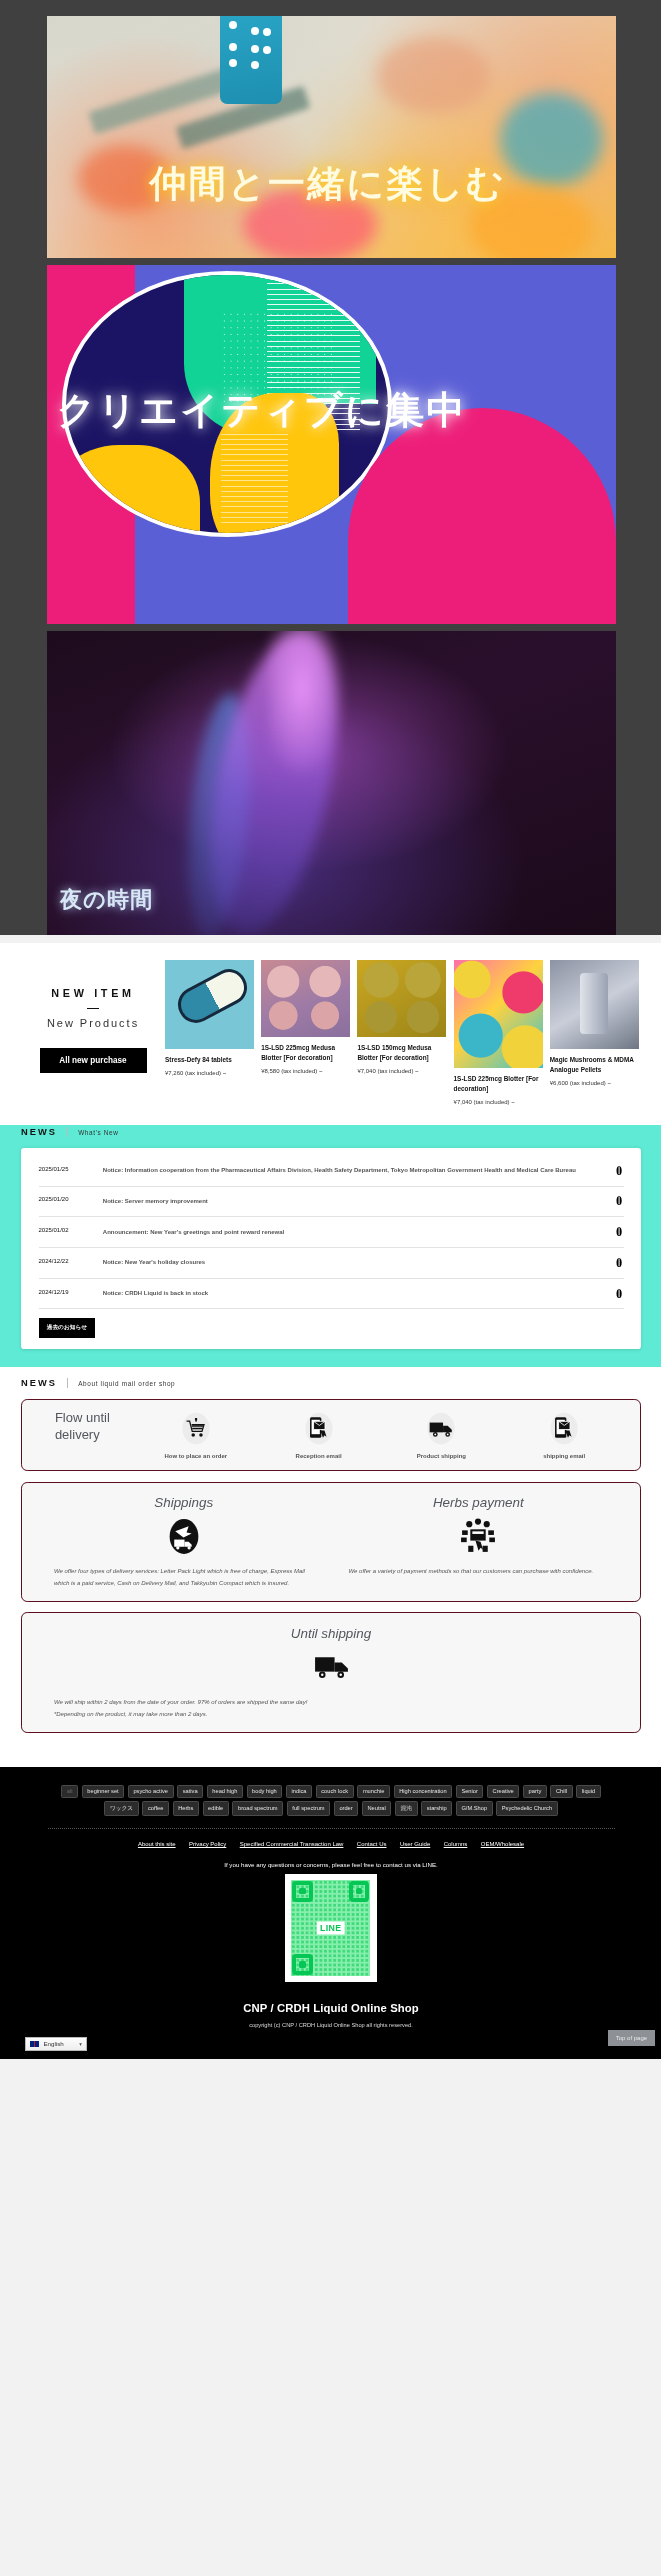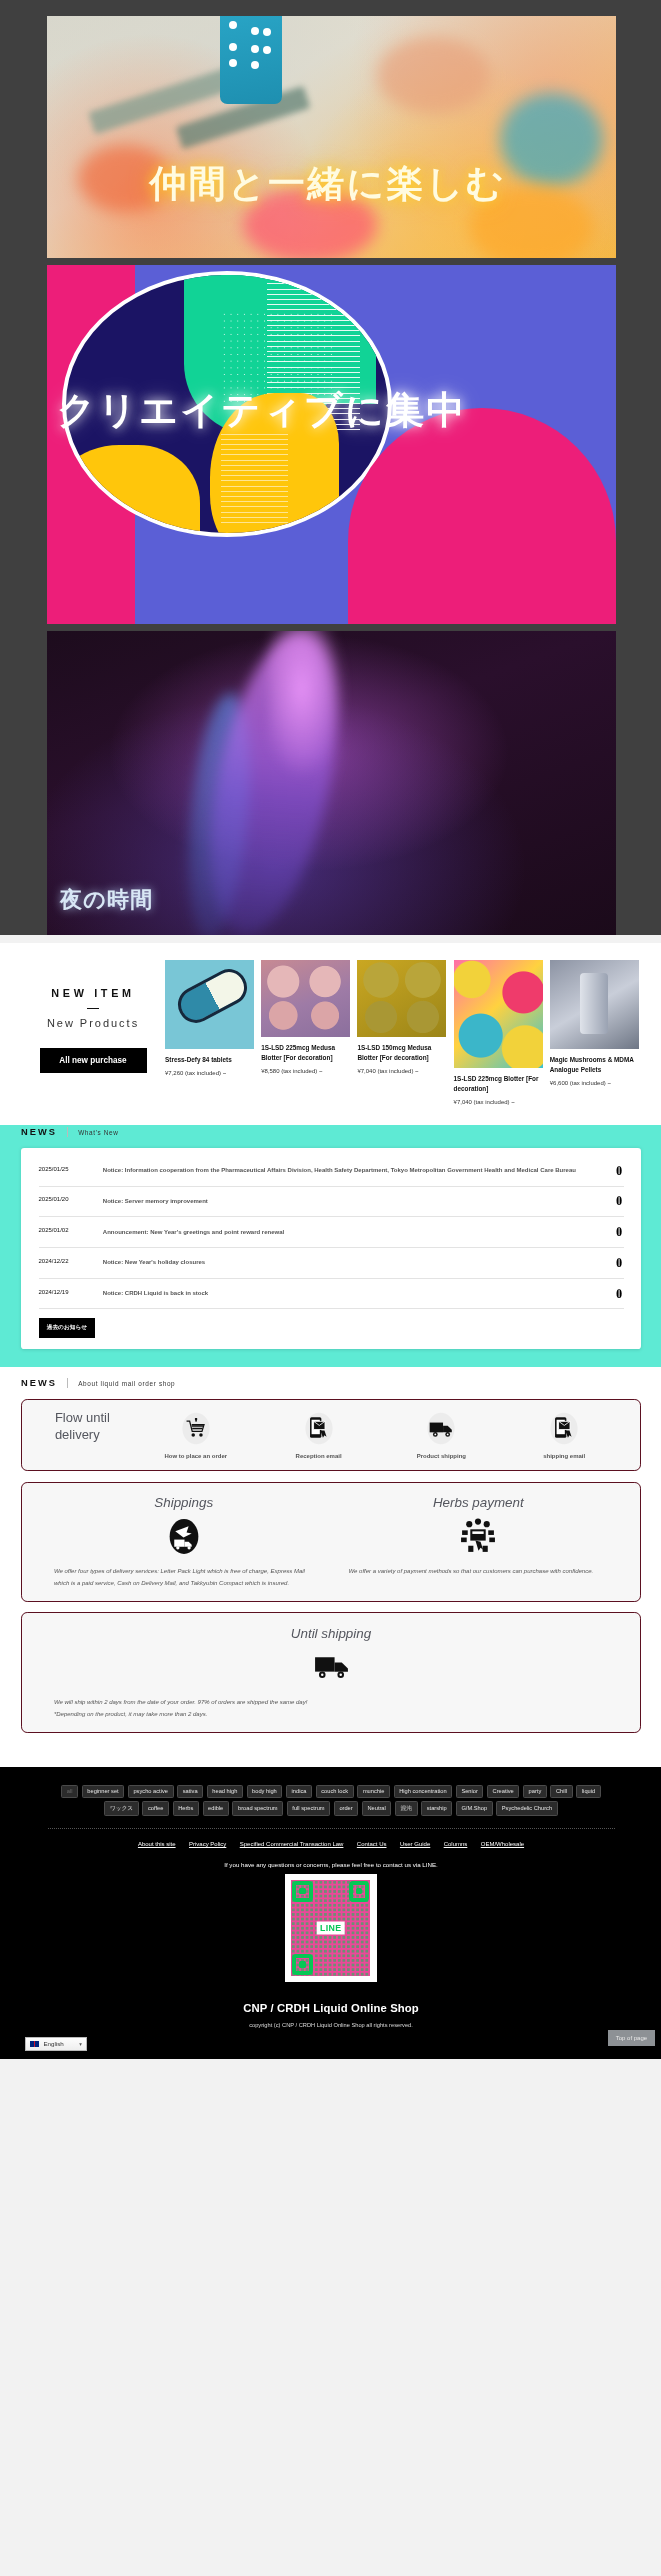--- a/index.html
+++ b/index.html
@@ -173,21 +173,21 @@
   .tag {
     background:#2b2b2b; border:0.5px solid #4a4a4a; border-radius:1.5px; color:#e6e6e6;
     font-size:5.7px; padding:2.6px 4.6px; white-space:nowrap; cursor:pointer;
   }
   .tag.muted { color:#6a6a6a; }
   .fdivider { width:567px; margin:11.3px auto 0 auto; border-top:0.5px dotted #555; }
   .flinks { width:567px; margin:12.4px auto 0 auto; display:flex; justify-content:center; gap:13.4px; }
   .flinks a { color:#fff; font-size:6px; text-decoration:underline; cursor:pointer; }
   .line-note { text-align:center; font-size:6.2px; margin-top:13.4px; color:#fff; }
   .qr-wrap { width:92px; margin:6.2px auto 0 auto; background:#fff; padding:6.2px; }
-  .qr { width:79px; height:96px; position:relative; background:#ec4899; }
+  .qr { width:79px; height:96px; position:relative; background:#86efac; }
   .qr .eye { position:absolute; width:20.6px; height:20.6px; border:4.1px solid #06c755; border-radius:4.1px; }
   .qr .eye i { position:absolute; inset:3.1px; background:#06c755; border-radius:1.5px; }
   .qr .noise { position:absolute; inset:0;
     background-image:
       radial-gradient(#06c755 48%, transparent 50%);
     background-size:4.6px 4.6px; opacity:.55; }
   .qr .lbl { position:absolute; left:50%; top:50%; transform:translate(-50%,-50%);
     background:#fff; color:#06c755; font-weight:700; font-size:8.8px; padding:1.5px 3.6px; letter-spacing:.04em;}
   .shopname { text-align:center; font-size:11.3px; font-weight:700; margin-top:19.6px; letter-spacing:.01em; }
   .copyright { text-align:center; font-size:5.7px; margin-top:8.2px; color:#ddd; }

